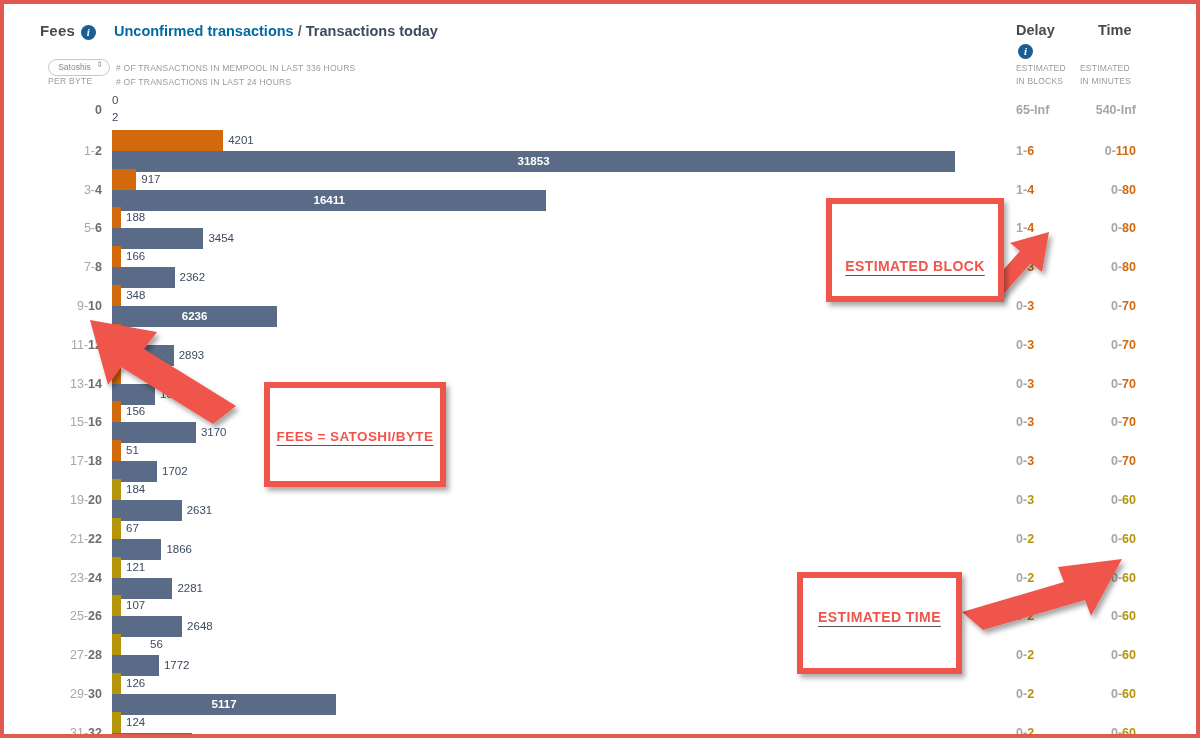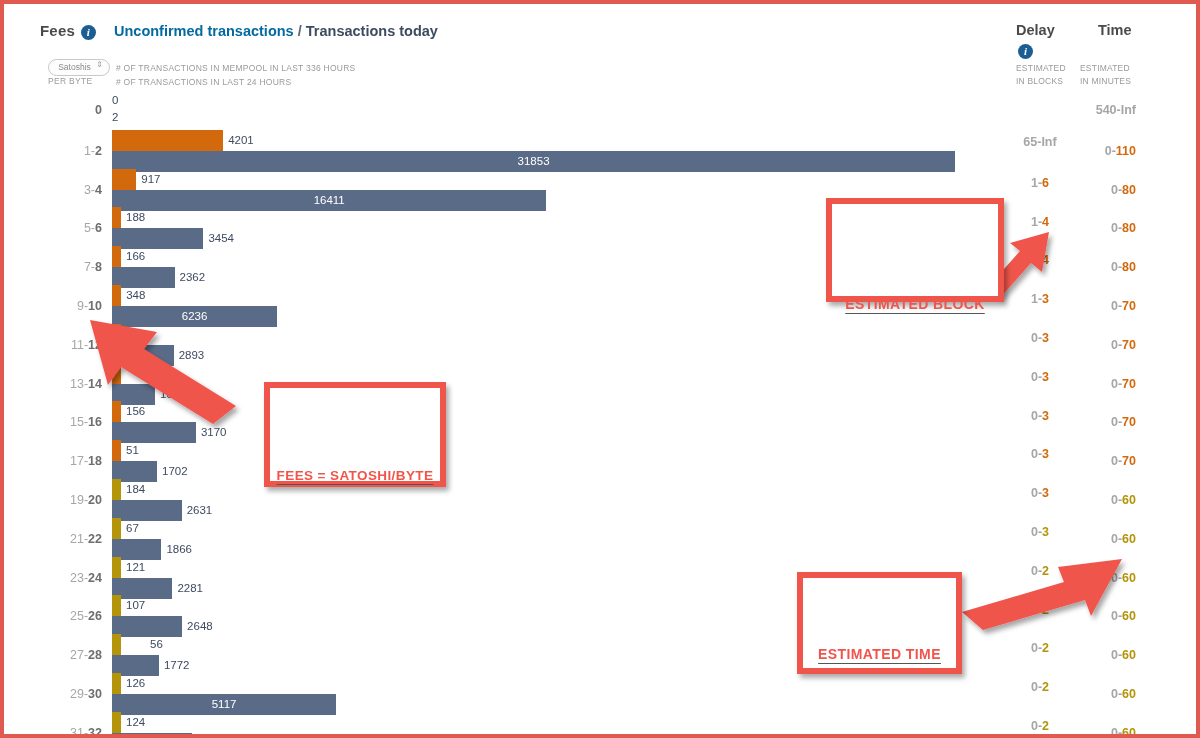--- a/index.html
+++ b/index.html
@@ -113,44 +113,44 @@
   }
   .bar.mempool { background: #d2690c; }
   .bar.mempool.olive { background: #b49408; }
   .bar.today   { background: #5a6b87; }
   .barlabel {
     position: absolute; height: 21px; line-height: 21px;
     font-size: 11.5px; white-space: nowrap;
     transform: translateY(0);
   }
   .barlabel.out { color: #3d4a60; }
-  .barlabel.in  { color: #ffffff; }
+  .barlabel.in  { color: #ffffff; font-weight: bold; }
 
   .toprow-label {
     position: absolute; left: 108px;
     font-size: 11.5px; color: #3d4a60;
   }
 
   
   .dcell, .tcell {
     position: absolute; font-size: 12.5px; font-weight: bold;
     transform: translateY(-50%); white-space: nowrap;
   }
-  .dcell { left: 1012px; width: 48px; text-align: center; margin-top: 32px; }
+  .dcell { left: 1012px; width: 48px; text-align: left; }
   .tcell { left: 1072px; width: 60px; text-align: right; }
   .dim   { color: #a6a6a6; font-weight: bold; }
   .hl    { font-weight: bold; }
 
   
   .callout {
     position: absolute;
     background: #ffffff;
     border: 6px solid #f0554c;
     box-shadow: 3px 4px 5px rgba(0,0,0,.33);
-    display: flex; align-items: flex-end; justify-content: center;
+    display: flex; align-items: center; justify-content: center;
   }
   .callout span {
     color: #f0554c; font-weight: bold;
     font-size: 14px; letter-spacing: .4px;
     text-decoration: underline;
     text-decoration-color: #555;
     text-underline-offset: 4px;
     font-family: "Liberation Sans", sans-serif;
   }
   .callout.block { left: 822px; top: 194px; width: 178px; height: 104px; }

